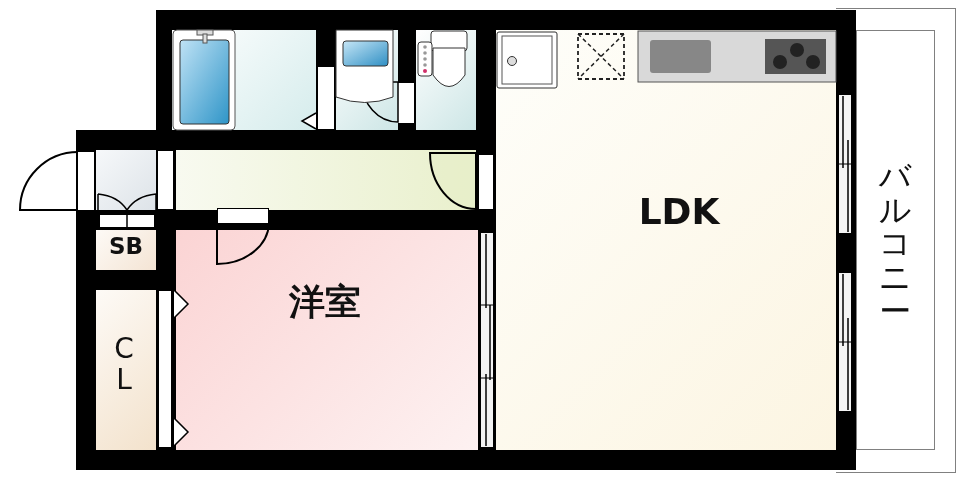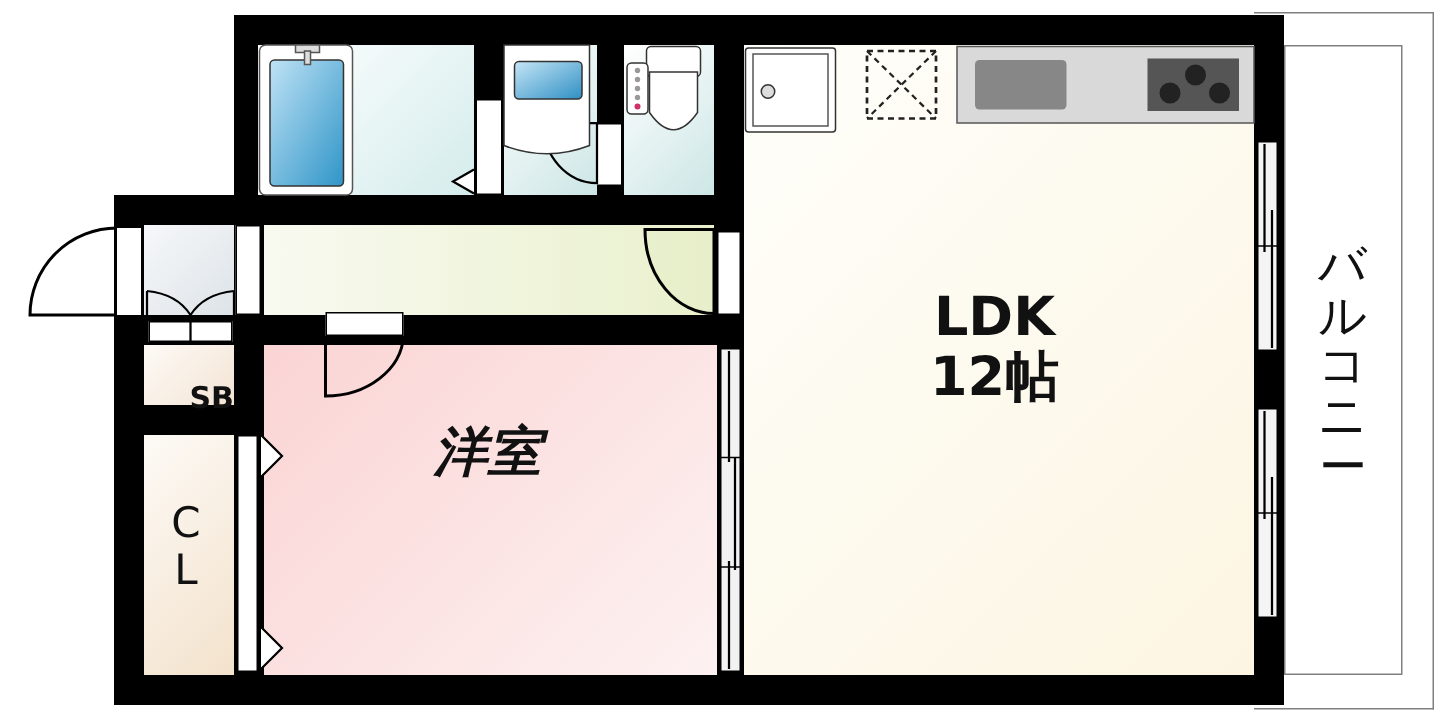--- a/index.html
+++ b/index.html
@@ -137,35 +137,34 @@
       <stop offset="0" stop-color="#bfe2f5"></stop>
       <stop offset="1" stop-color="#2f95c8"></stop>
     </linearGradient>
     <linearGradient id="basinGrad" x1="0" y1="0" x2="1" y2="1">
       <stop offset="0" stop-color="#c6e6f6"></stop>
       <stop offset="1" stop-color="#2f8fc4"></stop>
     </linearGradient>
   </defs>
 </svg>
 
-<div class="label" style="left:588px;top:192px;width:150px;font-size:36px;">
+<div class="label" style="left:604px;top:192px;width:150px;font-size:36px;">
   <div>LDK</div>
-  <div>12帖</div>
 </div>
 
-<div class="label" style="left:250px;top:282px;width:150px;font-size:36px;font-style:italic;">
+<div class="label" style="left:250px;top:282px;width:150px;font-size:36px;">
   <div>洋室</div>
 </div>
 
 <div class="label" style="left:96px;top:334px;width:56px;font-size:28px;font-weight:normal;line-height:1.1;">
   <div>C</div>
   <div>L</div>
 </div>
 
-<div class="label" style="left:96px;top:254px;width:60px;font-size:20px;text-align:right;">SB</div>
+<div class="label" style="left:96px;top:234px;width:60px;font-size:23px;">SB</div>
 
 <div class="label" style="left:870px;top:160px;width:50px;font-size:32px;font-weight:normal;line-height:1.05;">
   <div>バ</div>
   <div>ル</div>
   <div>コ</div>
   <div>ニ</div>
   <div style="writing-mode:vertical-rl;margin:0 auto;">ー</div>
 </div>
 
 </body></html>

